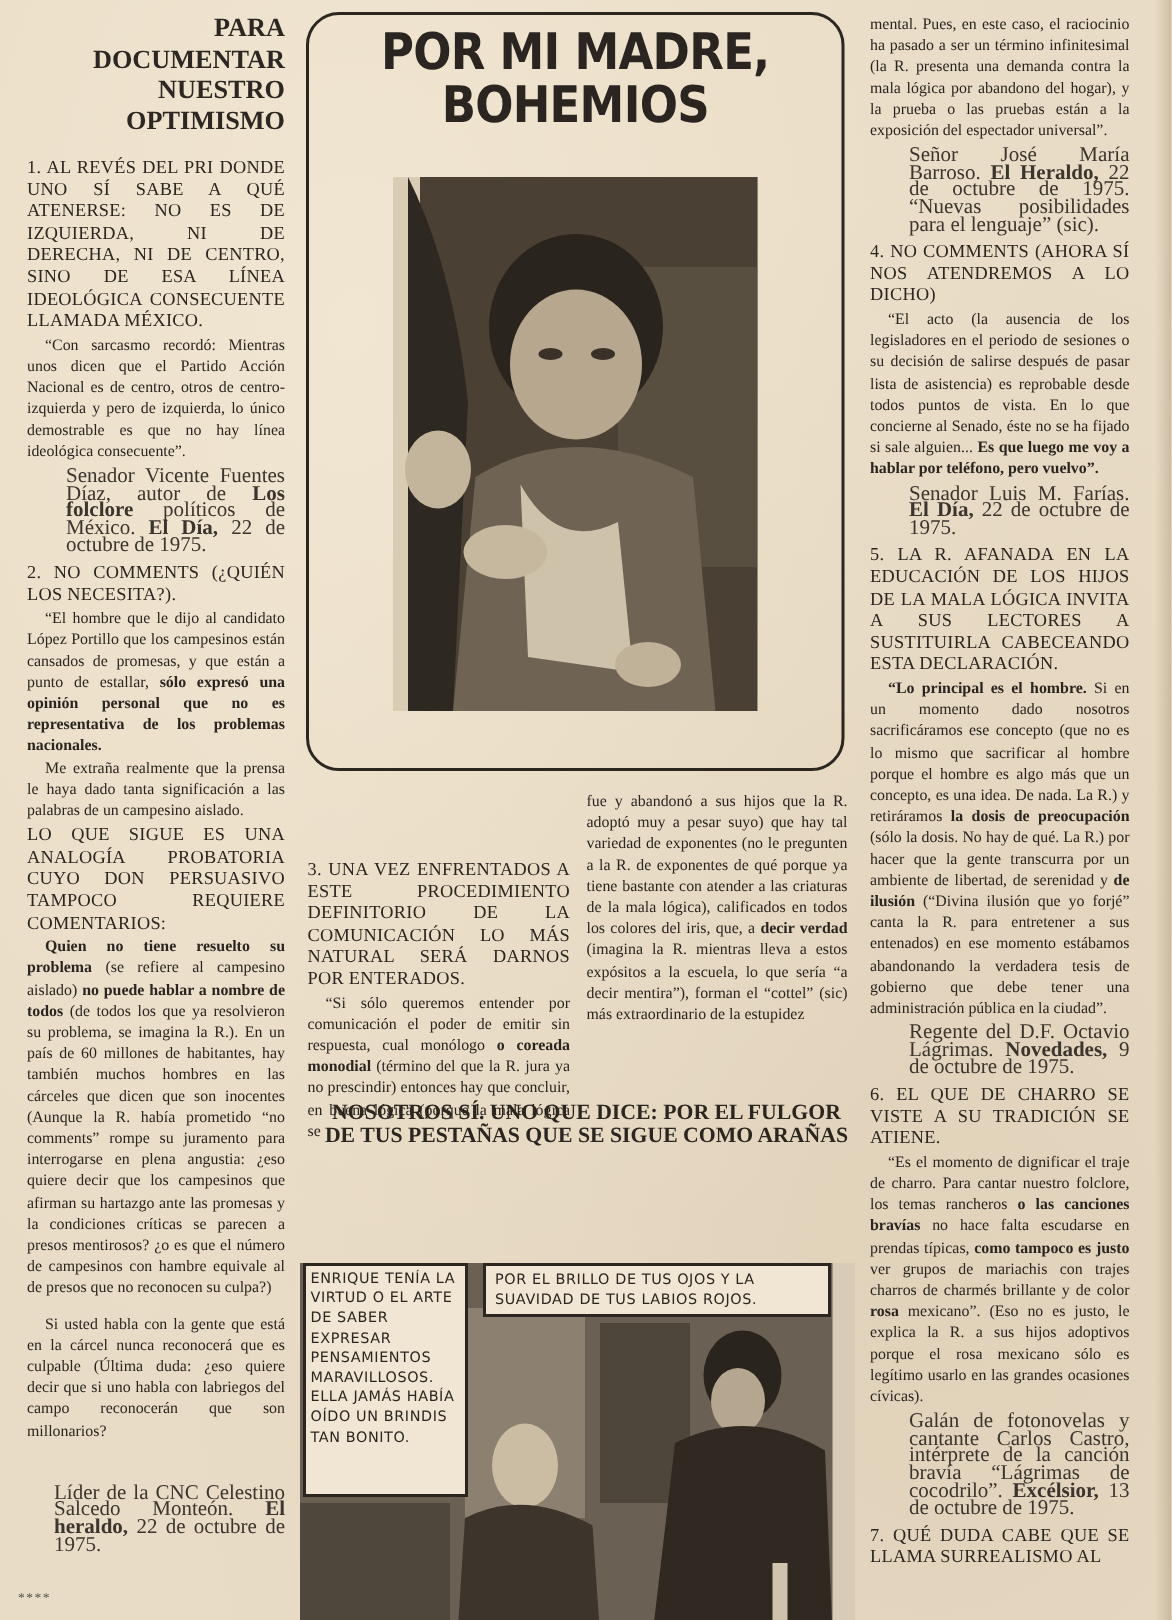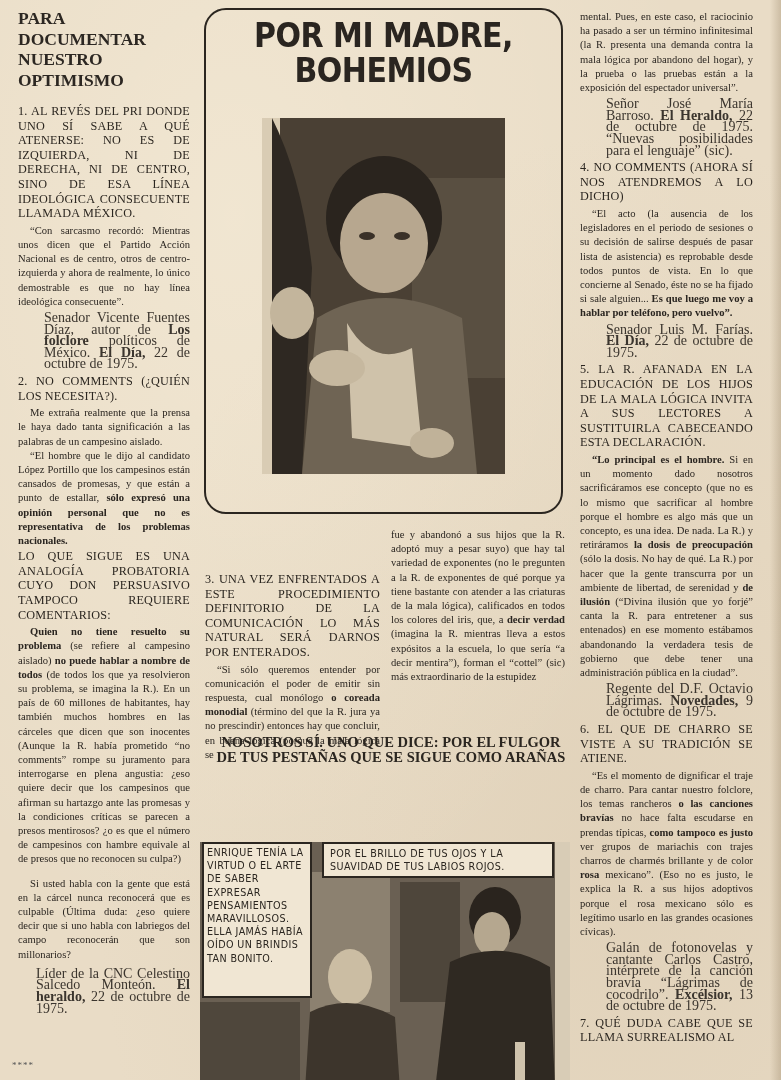--- a/index.html
+++ b/index.html
@@ -11,21 +11,21 @@
     color:#2a2520;
     font-family:"Liberation Serif", "DejaVu Serif", serif;
   }
   .col { position:absolute; font-size:10.6px; line-height:14.2px; text-align:justify; }
   .col p { margin:0; text-indent:12px; }
   .col p.noind { text-indent:0; }
   .hd { font-weight:normal; font-size:12.2px; line-height:14.6px; letter-spacing:0.2px; margin:4px 0 3px 0; text-align:justify; color:#2b2620; }
   .attr { font-size:14px; line-height:11.6px; margin:3px 0 3px 26px; color:#3b352e; text-align:justify; }
   b { font-weight:bold; }
   #col1 { left:18px; top:8px; width:172px; }
-  .bigtitle { text-align:left; font-weight:bold; font-size:17.5px; line-height:20.5px; margin:0 0 14px 0; color:#2c2722; }
+  .bigtitle { text-align:right; font-weight:bold; font-size:17.5px; line-height:20.5px; margin:0 0 14px 0; color:#2c2722; }
   #col4 { left:580px; top:10px; width:173px; }
   #boxed { position:absolute; left:204px; top:8px; width:355px; height:502px; border:2px solid #2b2620; border-radius:22px; }
   .poster-title { position:absolute; left:0; right:0; top:12px; text-align:center;
     font-family:"DejaVu Sans", sans-serif; font-weight:bold; font-size:30px; line-height:31px; letter-spacing:-0.5px;
     transform:scaleY(1.12); color:#2a2520; }
   .photo { position:absolute; left:56px; top:108px; width:243px; height:356px; overflow:hidden;
     background: linear-gradient(180deg,#3d362d 0%,#4b4236 40%,#6b5f50 100%); }
   .photo svg { width:100%; height:100%; display:block; }
   #col2 { left:205px; top:528px; width:175px;margin-top:44px; }
   #col3 { left:391px; top:528px; width:174px; }
@@ -37,29 +37,29 @@
   .cap2 { left:122px; top:0px; width:216px; padding:3px 6px; }
   .dots { position:absolute; left:12px; top:1060px; font-size:9px; color:#555; letter-spacing:1px; }
   .bleed { position:absolute; left:770px; top:0; width:11px; height:1080px; background:linear-gradient(90deg,rgba(180,160,130,0),rgba(150,130,100,0.35)); }
 </style>
 </head>
 <body>
 
 <div id="col1" class="col">
   <div class="bigtitle">PARA DOCUMENTAR NUESTRO OPTIMISMO</div>
   <div class="hd">1. AL REVÉS DEL PRI DONDE UNO SÍ SABE A QUÉ ATENERSE: NO ES DE IZQUIERDA, NI DE DERECHA, NI DE CENTRO, SINO DE ESA LÍNEA IDEOLÓGICA CONSECUENTE LLAMADA MÉXICO.</div>
-  <p>“Con sarcasmo recordó: Mientras unos dicen que el Partido Acción Nacional es de centro, otros de centro-izquierda y ahora de realmente, lo único demostrable es que no hay línea ideológica consecuente”.</p>
+  <p>“Con sarcasmo recordó: Mientras unos dicen que el Partido Acción Nacional es de centro, otros de centro-izquierda y pero de izquierda, lo único demostrable es que no hay línea ideológica consecuente”.</p>
   <div class="attr"><span>Senador Vicente Fuentes Díaz, autor de </span><b>Los folclore</b><span> políticos de México. </span><b>El Día,</b><span> 22 de octubre de 1975.</span></div>
   <div class="hd">2. NO COMMENTS (¿QUIÉN LOS NECESITA?).</div>
+  <p><span>“El hombre que le dijo al candidato López Portillo que los campesinos están cansados de promesas, y que están a punto de estallar, </span><b>sólo expresó una opinión personal que no es representativa de los problemas nacionales.</b></p>
   <p>Me extraña realmente que la prensa le haya dado tanta significación a las palabras de un campesino aislado.</p>
-  <p><span>“El hombre que le dijo al candidato López Portillo que los campesinos están cansados de promesas, y que están a punto de estallar, </span><b>sólo expresó una opinión personal que no es representativa de los problemas nacionales.</b></p>
   <div class="hd" style="margin-top:1px">LO QUE SIGUE ES UNA ANALOGÍA PROBATORIA CUYO DON PERSUASIVO TAMPOCO REQUIERE COMENTARIOS:</div>
   <p><b>Quien no tiene resuelto su problema</b><span> (se refiere al campesino aislado) </span><b>no puede hablar a nombre de todos</b><span> (de todos los que ya resolvieron su problema, se imagina la R.). En un país de 60 millones de habitantes, hay también muchos hombres en las cárceles que dicen que son inocentes (Aunque la R. había prometido “no comments” rompe su juramento para interrogarse en plena angustia: ¿eso quiere decir que los campesinos que afirman su hartazgo ante las promesas y la condiciones críticas se parecen a presos mentirosos? ¿o es que el número de campesinos con hambre equivale al de presos que no reconocen su culpa?)</span></p>
   <p style="margin-top:10px">Si usted habla con la gente que está en la cárcel nunca reconocerá que es culpable (Última duda: ¿eso quiere decir que si uno habla con labriegos del campo reconocerán que son millonarios?</p>
-  <div class="attr" style="margin:6px 0 0 18px"><span>Líder de la CNC Celestino Salcedo Monteón. </span><b>El heraldo,</b><span> 22 de octubre de 1975.</span></div>
+  <div class="attr" style="margin:28px 0 0 18px"><span>Líder de la CNC Celestino Salcedo Monteón. </span><b>El heraldo,</b><span> 22 de octubre de 1975.</span></div>
 </div>
 <div class="dots">****</div>
 
 <div id="boxed">
   <div class="poster-title">
     <div>POR MI MADRE,</div>
     <div>BOHEMIOS</div>
   </div>
   <div class="photo">
     <svg viewBox="0 0 243 356" preserveAspectRatio="none">

